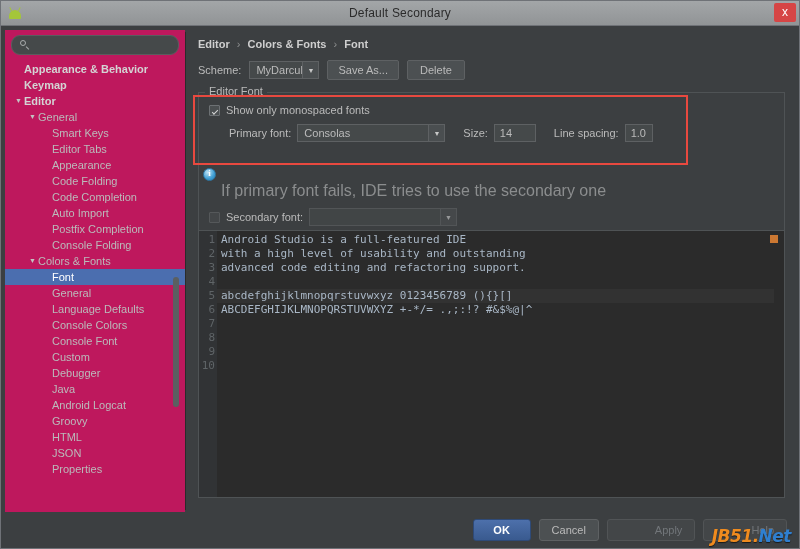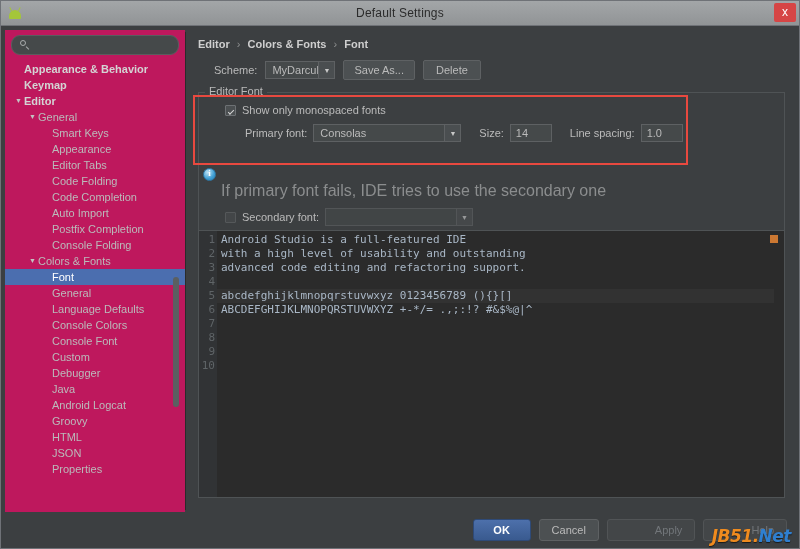--- a/index.html
+++ b/index.html
@@ -123,21 +123,21 @@
   .content{
     flex:1;min-width:0;
     padding:8px 10px 0 12px;
     position:relative;
     box-sizing:border-box;
   }
   .breadcrumb{
     font-size:11px;color:#cfcfcf;font-weight:bold;margin-bottom:10px;
   }
   .breadcrumb .sep{color:#8d8f90;font-weight:normal;margin:0 4px;}
-  .row{display:flex;align-items:center;margin-left:16px;}
+  .row{display:flex;align-items:center;}
   .lbl-plain{font-size:11px;color:#bbbbbb;}
   .combo{
     height:18px;background:#45494a;border:1px solid #5e6163;
     display:inline-flex;align-items:center;box-sizing:border-box;
     color:#bbbbbb;font-size:11px;cursor:pointer;
   }
   .combo .val{padding:0 6px;white-space:nowrap;overflow:hidden;}
   .combo .arrow{
     width:15px;height:100%;border-left:1px solid #5e6163;
     background:#4a4e50;
@@ -265,21 +265,21 @@
 <body>
 
 <div class="window">
 
   <div class="titlebar">
     <div class="app-icon">
       <div class="ant1"></div>
         <div class="ant2"></div>
         <div class="body"></div>
     </div>
-    <div class="title-text">Default Settings</div>
+    <div class="title-text">Default Secondary</div>
     <div class="close-btn">x</div>
   </div>
 
   <div class="main">
 
     <div class="sidebar">
       <div class="search-wrap">
         <div class="search-box">
           <span class="search-icon">
               <i></i>
@@ -305,25 +305,25 @@
             <div class="node" style="padding-left: 22px;">
               <span class="tw">▼</span>
               <span class="lbl">General</span>
             </div>
             <div class="node" style="padding-left: 36px;">
               <span class="tw"></span>
               <span class="lbl">Smart Keys</span>
             </div>
             <div class="node" style="padding-left: 36px;">
               <span class="tw"></span>
+              <span class="lbl">Editor Tabs</span>
+            </div>
+            <div class="node" style="padding-left: 36px;">
+              <span class="tw"></span>
               <span class="lbl">Appearance</span>
-            </div>
-            <div class="node" style="padding-left: 36px;">
-              <span class="tw"></span>
-              <span class="lbl">Editor Tabs</span>
             </div>
             <div class="node" style="padding-left: 36px;">
               <span class="tw"></span>
               <span class="lbl">Code Folding</span>
             </div>
             <div class="node" style="padding-left: 36px;">
               <span class="tw"></span>
               <span class="lbl">Code Completion</span>
             </div>
             <div class="node" style="padding-left: 36px;">
@@ -434,21 +434,21 @@
 
         <div class="row" style="padding:8px 0 0 30px;">
           <span class="lbl-plain">Primary font:</span>
           <div class="combo" style="width:148px;margin-left:6px;">
             <span class="val">Consolas</span>
             <span class="arrow" style="margin-left:auto;">▼</span>
           </div>
           <span class="lbl-plain" style="margin-left:18px;">Size:</span>
           <div class="field" style="width:42px;margin-left:6px;">14</div>
           <span class="lbl-plain" style="margin-left:18px;">Line spacing:</span>
-          <div class="field" style="width:42px;margin-left:6px;">1.0</div>
+          <div class="field" style="width:28px;margin-left:6px;">1.0</div>
         </div>
 
         <div class="hintrow" style="padding-left:4px;">
           <span class="info-icon"></span>
           <span class="hint-text">If primary font fails, IDE tries to use the secondary one</span>
         </div>
 
         <div class="row" style="padding:8px 0 0 10px;">
           <span class="chk disabled"></span>
           <span class="lbl-plain">Secondary font:</span>

